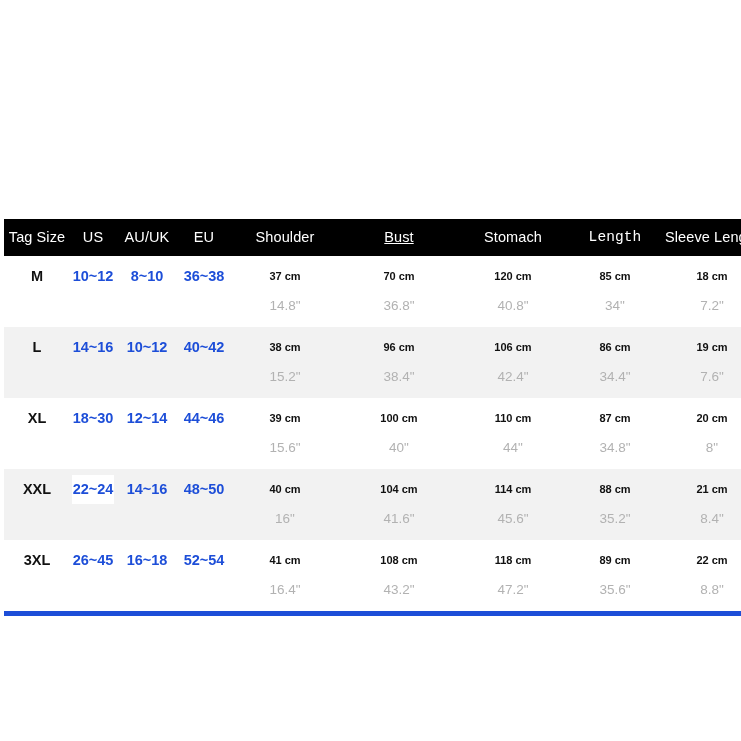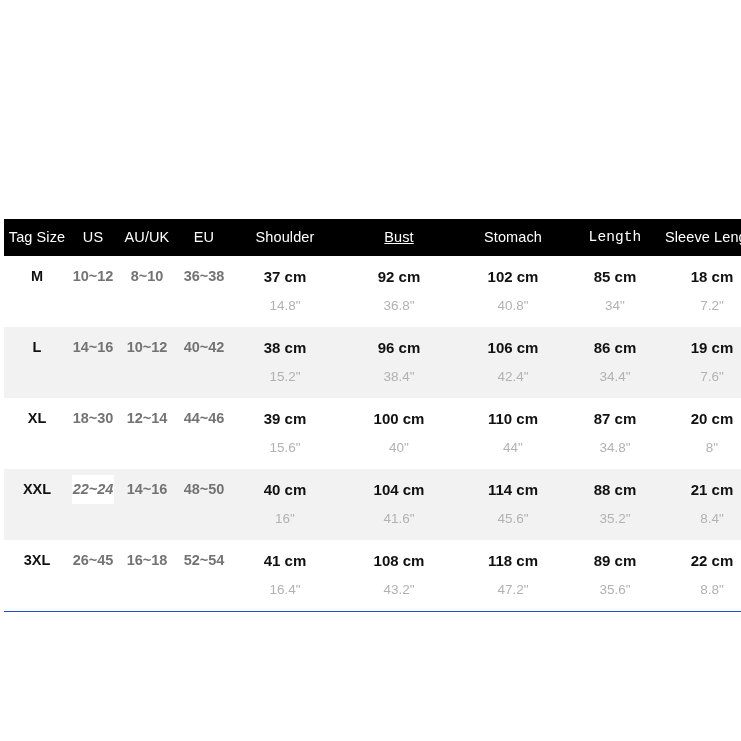--- a/index.html
+++ b/index.html
@@ -53,21 +53,21 @@
   th.col-sleev { width: 100px; text-align: left; padding-left: 1px; }
 
   
   table.size-chart tbody tr.data-row {
     background: #ffffff;
   }
   table.size-chart tbody tr.data-row.alt {
     background: #f2f2f2;
   }
   table.size-chart tbody tr.data-row:last-child td {
-    border-bottom: 1px solid #1d4ed8;
+    border-bottom: 5px solid #1d4ed8;
   }
 
   table.size-chart tbody td {
     text-align: center;
     vertical-align: top;
     padding: 0;
   }
 
   .cell-stack {
     display: flex;
@@ -75,21 +75,21 @@
     align-items: center;
     justify-content: flex-start;
     padding: 11px 0 12px 0;
     min-height: 36px;
   }
   .cell-stack.single {
     padding: 11px 0 12px 0;
   }
 
   .val-cm {
-    font-size: 15px;
+    font-size: 11px;
     font-weight: bold;
     color: #111111;
     line-height: 19px;
     white-space: nowrap;
   }
   .val-in {
     font-size: 13.5px;
     font-weight: 400;
     color: #b2b2b2;
     line-height: 19px;
@@ -99,32 +99,31 @@
   .val-size {
     font-size: 14.5px;
     font-weight: bold;
     color: #111111;
     line-height: 19px;
     white-space: nowrap;
   }
   .val-num {
     font-size: 14.5px;
     font-weight: bold;
-    color: #737373;
+    color: #1d4ed8;
     line-height: 19px;
     white-space: nowrap;
   }
 
   
   td.highlighted .cell-stack {
     background: #ffffff;
     margin: 6px 2px 5px 2px;
     padding: 5px 0 5px 0;
     min-height: 0;
-    font-style: italic;
   }
 </style>
 </head>
 <body>
 
 <div id="size-chart-wrap">
   <table class="size-chart">
     <thead>
       <tr>
         <th class="col-tag">Tag Size</th>
@@ -161,27 +160,27 @@
             </div>
           </td>
           <td>
             <div class="cell-stack">
               <span class="val-cm">37 cm</span>
               <span class="val-in">14.8"</span>
             </div>
           </td>
           <td>
             <div class="cell-stack">
-              <span class="val-cm">92 cm</span>
+              <span class="val-cm">70 cm</span>
               <span class="val-in">36.8"</span>
             </div>
           </td>
           <td>
             <div class="cell-stack">
-              <span class="val-cm">102 cm</span>
+              <span class="val-cm">120 cm</span>
               <span class="val-in">40.8"</span>
             </div>
           </td>
           <td>
             <div class="cell-stack">
               <span class="val-cm">85 cm</span>
               <span class="val-in">34"</span>
             </div>
           </td>
           <td>

